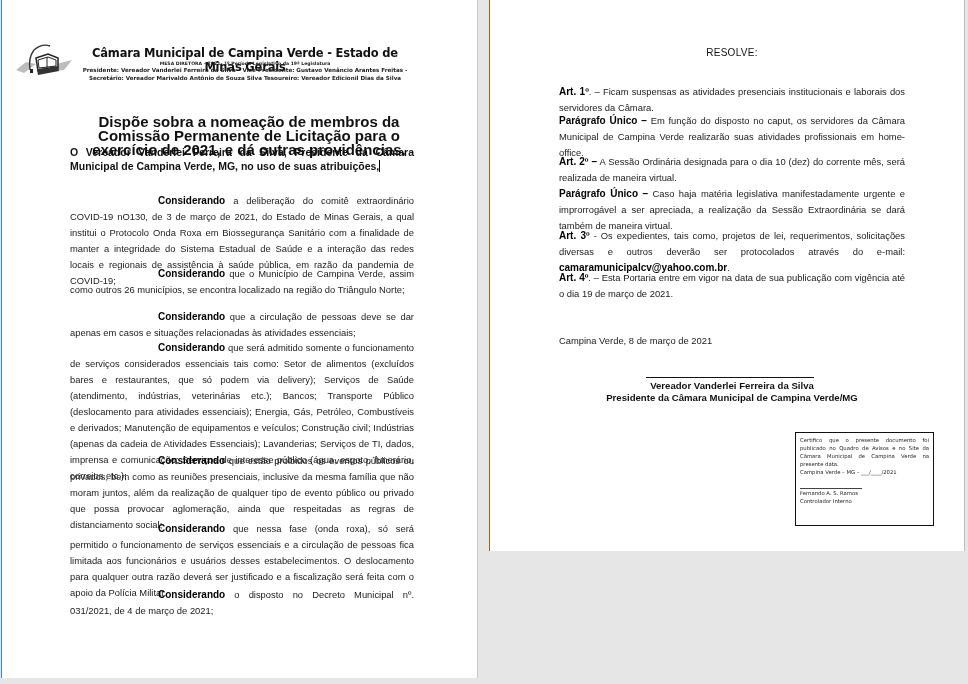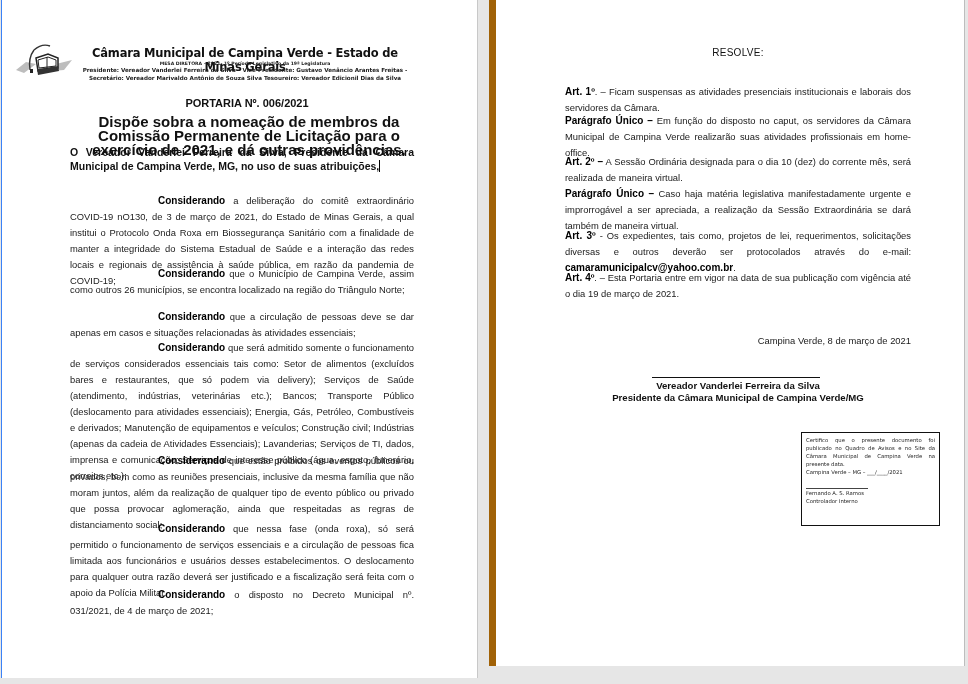--- a/index.html
+++ b/index.html
@@ -8,21 +8,21 @@
     background:#e6e6e6;
     font-family:"Liberation Sans", sans-serif;
     color:#111;
     position:relative;
   }
   .page {
     position:absolute; top:0; background:#fff;
     box-sizing:border-box;
   }
   #page-left { left:1px; width:477px; height:678px; border-left:1px solid #3b82f6; border-right:1px solid #c8c8c8; }
-  #page-right { left:489px; width:476px; height:666px; border-left:7px solid #a16207; border-right:1px solid #bdbdbd; }
+  #page-right { left:489px; width:476px; height:551px; border-left:1px solid #a16207; border-right:1px solid #bdbdbd; }
 
   
   .logo { position:absolute; left:10px; top:40px; width:64px; height:38px; }
   .hdr { position:absolute; left:78px; width:330px; text-align:center; }
   .hdr-title { top:46px; font-family:"DejaVu Sans", sans-serif; font-weight:bold; font-size:11.5px; letter-spacing:-0.2px; }
   .hdr-small { font-family:"DejaVu Sans", sans-serif; font-weight:bold; font-size:5.6px; line-height:8px; color:#222; }
   .hdr-mesa { top:60px; font-size:4.6px; }
   .hdr-pres { top:66px; }
   .hdr-sec { top:74px; }
 
@@ -67,21 +67,20 @@
     <path d="M26 20 L36 17 L44 20 L44 26 L27 28 Z" fill="none" stroke="#222" stroke-width="1"></path>
     <path d="M25 29 L46 26 L47 31 L26 35 Z" fill="#333"></path>
     <line x1="35" y1="17" x2="35" y2="29" stroke="#222" stroke-width="1"></line>
   </svg>
 
   <div class="hdr hdr-title">Câmara Municipal de Campina Verde - Estado de Minas Gerais</div>
   <div class="hdr hdr-small hdr-mesa">MESA DIRETORA – 2021- 1º Período Legislativo da 19ª Legislatura</div>
   <div class="hdr hdr-small hdr-pres">Presidente: Vereador Vanderlei Ferreira da Silva – Vice-Presidente: Gustavo Venâncio Arantes Freitas -</div>
   <div class="hdr hdr-small hdr-sec">Secretário: Vereador Marivaldo Antônio de Souza Silva Tesoureiro: Vereador Edicionil Dias da Silva</div>
 
-  <div class="center-bold portaria">PORTARIA Nº. 006/2021</div>
   <div class="center-bold ementa">Dispõe sobra a nomeação de membros da Comissão Permanente de Licitação para o exercício de 2021, e dá outras providências.</div>
   <div class="preamble"><span>O Vereador Vanderlei Ferreira da Silva, Presidente da Câmara Municipal de Campina Verde, MG, no uso de suas atribuições,</span><span class="cursor"></span></div>
 
   <div class="para" style="top:193px"><span class="indent"></span><b>Considerando</b><span> a deliberação do comitê extraordinário COVID-19 nO130, de 3 de março de 2021, do Estado de Minas Gerais, a qual institui o Protocolo Onda Roxa em Biossegurança Sanitário com a finalidade de manter a integridade do Sistema Estadual de Saúde e a interação das redes locais e regionais de assistência à saúde pública, em razão da pandemia de COVID-19;</span></div>
   <div class="para" style="top:266px"><span class="indent"></span><b>Considerando</b><span> que o Município de Campina Verde, assim como outros 26 municípios, se encontra localizado na região do Triângulo Norte;</span></div>
   <div class="para" style="top:309px"><span class="indent"></span><b>Considerando</b><span> que a circulação de pessoas deve se dar apenas em casos e situações relacionadas às atividades essenciais;</span></div>
   <div class="para" style="top:340px"><span class="indent"></span><b>Considerando</b><span> que será admitido somente o funcionamento de serviços considerados essenciais tais como: Setor de alimentos (excluídos bares e restaurantes, que só podem via delivery); Serviços de Saúde (atendimento, indústrias, veterinárias etc.); Bancos; Transporte Público (deslocamento para atividades essenciais); Energia, Gás, Petróleo, Combustíveis e derivados; Manutenção de equipamentos e veículos; Construção civil; Indústrias (apenas da cadeia de Atividades Essenciais); Lavanderias; Serviços de TI, dados, imprensa e comunicação; Serviços de interesse público (água, esgoto, funerário, correios etc.);</span></div>
   <div class="para" style="top:453px"><span class="indent"></span><b>Considerando</b><span> que estão proibidos os eventos públicos ou privados, bem como as reuniões presenciais, inclusive da mesma família que não moram juntos, além da realização de qualquer tipo de evento público ou privado que possa provocar aglomeração, ainda que respeitadas as regras de distanciamento social;</span></div>
   <div class="para" style="top:521px"><span class="indent"></span><b>Considerando</b><span> que nessa fase (onda roxa), só será permitido o funcionamento de serviços essenciais e a circulação de pessoas fica limitada aos funcionários e usuários desses estabelecimentos. O deslocamento para qualquer outra razão deverá ser justificado e a fiscalização será feita com o apoio da Polícia Militar.</span></div>
   <div class="para" style="top:587px"><span class="indent"></span><b>Considerando</b><span> o disposto no Decreto Municipal nº. 031/2021, de 4 de março de 2021;</span></div>
@@ -90,21 +89,21 @@
 <div class="page" id="page-right">
   <div class="resolve">RESOLVE:</div>
 
   <div class="rp" style="top:84px"><b>Art. 1º</b><span>. – Ficam suspensas as atividades presenciais institucionais e laborais dos servidores da Câmara.</span></div>
   <div class="rp" style="top:113px"><b>Parágrafo Único –</b><span> Em função do disposto no caput, os servidores da Câmara Municipal de Campina Verde realizarão suas atividades profissionais em home-office.</span></div>
   <div class="rp" style="top:154px"><b>Art. 2º –</b><span> A Sessão Ordinária designada para o dia 10 (dez) do corrente mês, será realizada de maneira virtual.</span></div>
   <div class="rp" style="top:186px"><b>Parágrafo Único –</b><span> Caso haja matéria legislativa manifestadamente urgente e improrrogável a ser apreciada, a realização da Sessão Extraordinária se dará também de maneira virtual.</span></div>
   <div class="rp" style="top:228px"><b>Art. 3º</b><span> - Os expedientes, tais como, projetos de lei, requerimentos, solicitações diversas e outros deverão ser protocolados através do e-mail: </span><b>camaramunicipalcv@yahoo.com.br</b><span>.</span></div>
   <div class="rp" style="top:270px"><b>Art. 4º</b><span>. – Esta Portaria entre em vigor na data de sua publicação com vigência até o dia 19 de março de 2021.</span></div>
 
-  <div class="rp" style="top:333px; text-align:right;">Campina Verde, 8 de março de 2021</div>
+  <div class="rp" style="top:333px; text-align:left;">Campina Verde, 8 de março de 2021</div>
 
   <div class="sig-line"></div>
   <div class="sig" style="top:392px">Presidente da Câmara Municipal de Campina Verde/MG</div>
   <div class="sig" style="top:380px">Vereador Vanderlei Ferreira da Silva</div>
 
   <div class="cert">
     <div class="just">Certifico que o presente documento foi publicado no Quadro de Avisos e no Site da Câmara Municipal de Campina Verde na presente data.</div>
     <div>Campina Verde – MG – ___/____/2021</div>
     <div class="cline"></div>
     <div>Fernando A. S. Ramos</div>

